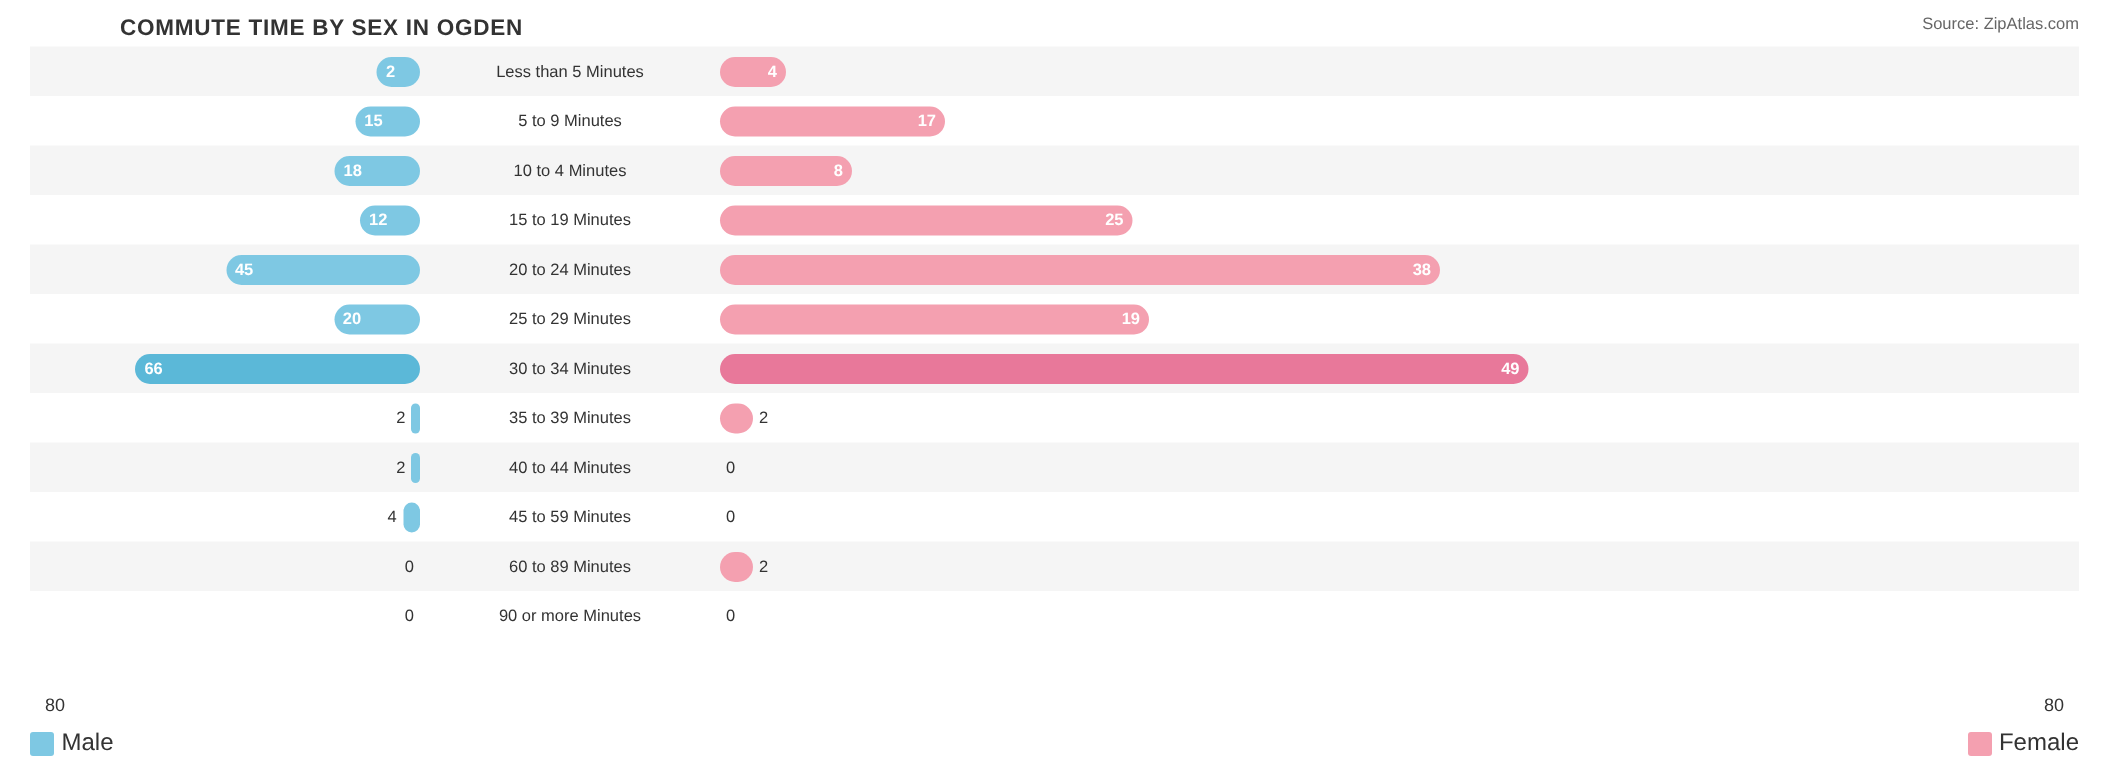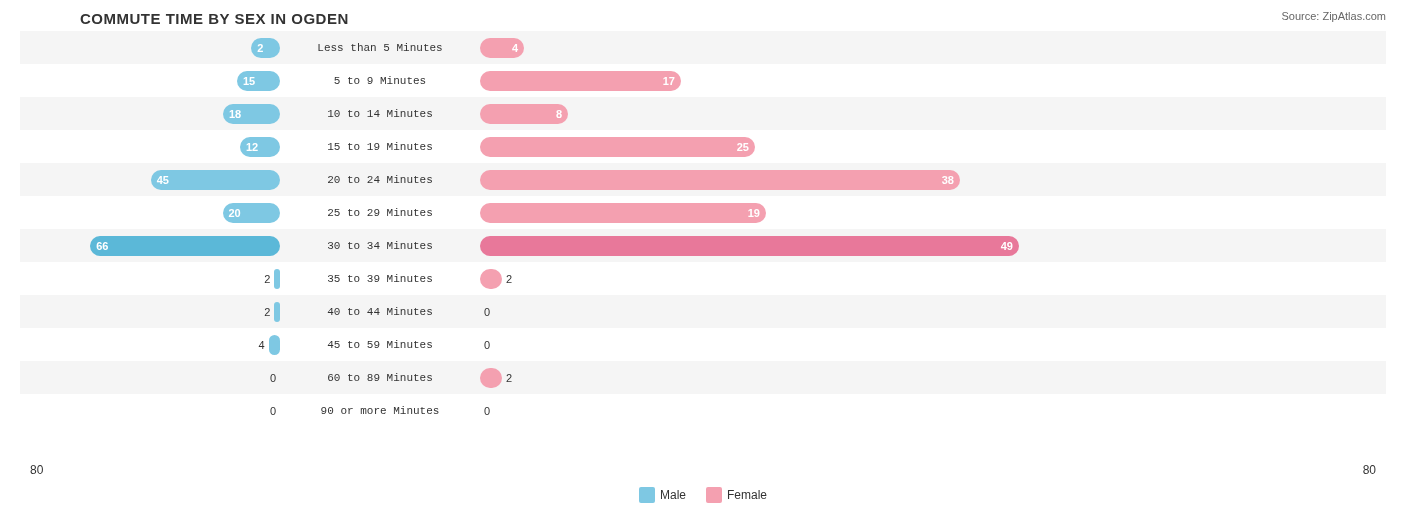--- a/index.html
+++ b/index.html
@@ -84,21 +84,20 @@
       left: 6px;
       white-space: nowrap;
     }
     .label-section {
       width: 200px;
       text-align: center;
       font-size: 11px;
       color: #333;
       flex-shrink: 0;
       z-index: 2;
-      font-family: Liberation Mono, monospace;
     }
     .right-section {
       flex: 1;
       display: flex;
       align-items: center;
       padding-left: 6px;
       position: relative;
       height: 100%;
     }
     .female-bar {
@@ -144,25 +143,25 @@
       text-align: right;
       padding-right: 10px;
       font-size: 12px;
       color: #333;
     }
     .axis-spacer {
       width: 200px;
     }
     .legend {
       display: flex;
-      justify-content: center;
+      justify-content: space-between;
       align-items: center;
       gap: 20px;
       margin-top: 4px;
-      font-size: 12px;
+      font-size: 16px;
       color: #333;
     }
     .legend-item {
       display: flex;
       align-items: center;
       gap: 5px;
     }
     .legend-box {
       width: 16px;
       height: 16px;
@@ -196,34 +195,34 @@
   </div>
       <div class="row">
     <div class="left-section">
       <div class="male-bar" style="width:43.125px; background:#7ec8e3; right:0;">
         <span class="male-value-inside">15</span>
       </div>
 
     </div>
     <div class="label-section">5 to 9 Minutes</div>
     <div class="right-section">
-      <div class="female-bar" style="width:201px; background:#f4a0b0; left:0;">
+      <div class="female-bar" style="width:150px; background:#f4a0b0; left:0;">
         <span class="female-value-inside">17</span>
       </div>
 
     </div>
   </div>
       <div class="row">
     <div class="left-section">
       <div class="male-bar" style="width:57px; background:#7ec8e3; right:0;">
         <span class="male-value-inside">18</span>
       </div>
 
     </div>
-    <div class="label-section">10 to 14 Minutes</div>
+    <div class="label-section">10 to 4 Minutes</div>
     <div class="right-section">
       <div class="female-bar" style="width:88px; background:#f4a0b0; left:0;">
         <span class="female-value-inside">8</span>
       </div>
 
     </div>
   </div>
       <div class="row">
     <div class="left-section">
       <div class="male-bar" style="width:34.5px; background:#7ec8e3; right:0;padding-left:40px;">

